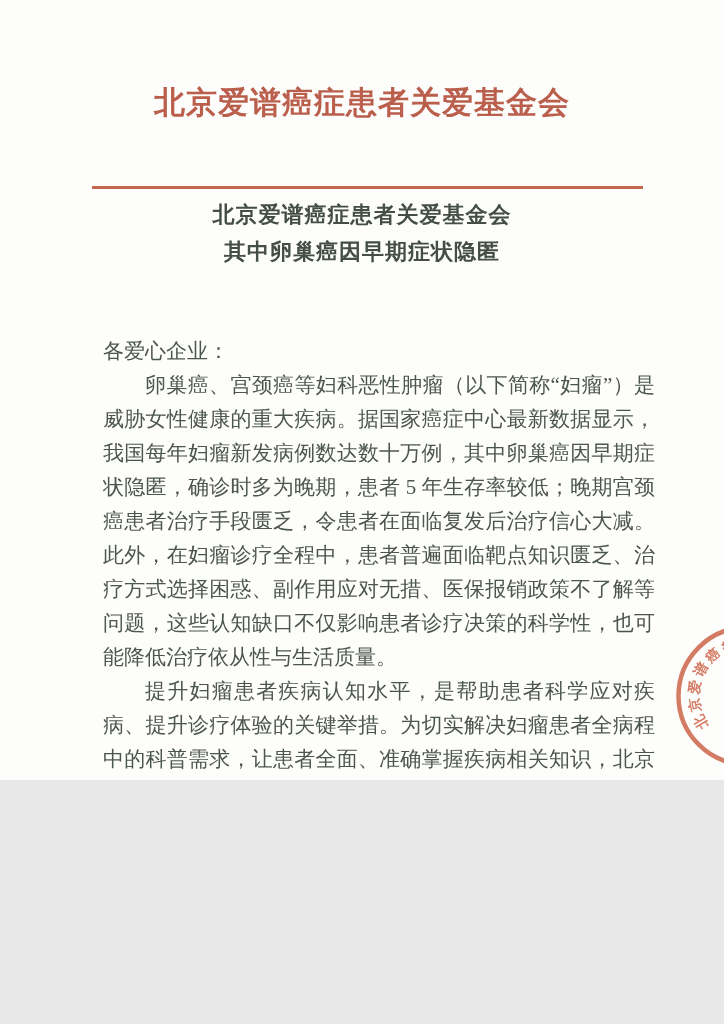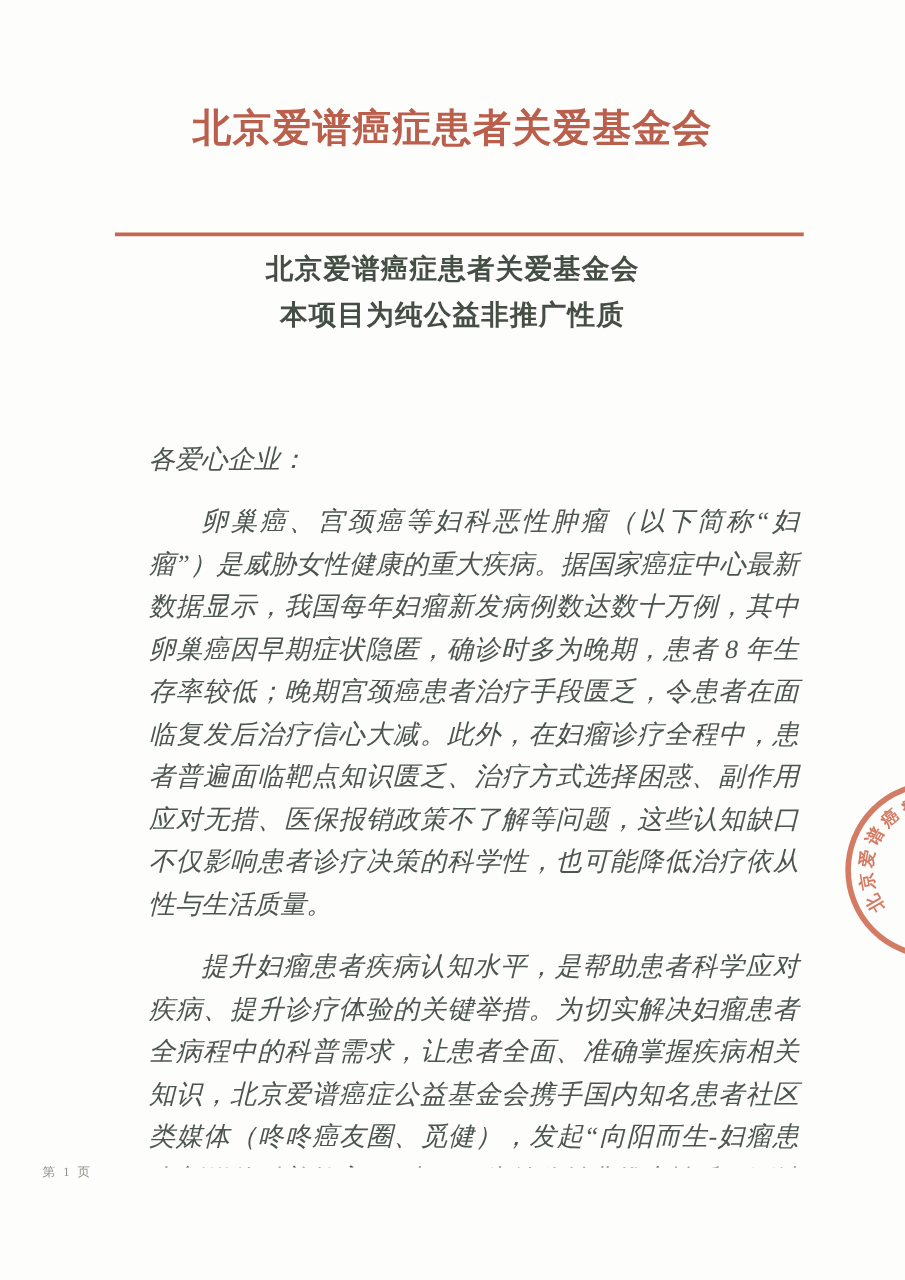--- a/index.html
+++ b/index.html
@@ -1,19 +1,19 @@
 <!DOCTYPE html>
 <html lang="zh" style="--page-bg: #fdfdfc; --accent-red: #bb5f4d; --divider-red: #c4694f; --seal-red: #cf6a50; --heading-text: #454e44; --body-text: #4d564e; --footer-text: #8d9186;"><head>
 <meta charset="utf-8">
 <style>
   html, body { margin: 0; padding: 0; background: #e8e8e8; }
   .page {
     position: relative;
     width: 724px;
-    height: 1024px;
+    height: 780px;
     margin: 0 auto;
     background: var(--page-bg, #fdfdfc);
     overflow: hidden;
     font-family: "Liberation Serif", "DejaVu Serif", serif;
   }
   .doc-title {
     position: absolute;
     top: 82px;
     left: 0;
     width: 100%;
@@ -49,21 +49,21 @@
     left: 103px;
     width: 552px;
     height: 600px;
     overflow: hidden;
     color: var(--body-text, #4d564e);
     font-size: 21px;
     line-height: 34px;
     text-align: justify;
     text-justify: inter-ideograph;
   }
-  .body-block p { margin: 16px; font-style: italic; }
+  .body-block p { margin: 0; }
   .body-block p.para { text-indent: 2em; }
   .seal-svg {
     position: absolute;
     left: 667px;
     top: 616px;
     width: 160px;
     height: 160px;
     opacity: 0.88;
   }
   .seal-svg text {
@@ -87,26 +87,26 @@
 <body>
 
 <div class="page">
 
   <div class="doc-title">北京爱谱癌症患者关爱基金会</div>
 
   <div class="divider"></div>
 
   <div class="subtitle-block">
     <div>北京爱谱癌症患者关爱基金会</div>
-    <div>本项目为纯公益非推广性质</div>
+    <div>其中卵巢癌因早期症状隐匿</div>
   </div>
 
   <div class="body-block">
     <p class="salutation">各爱心企业：</p>
-    <p class="para">卵巢癌、宫颈癌等妇科恶性肿瘤（以下简称“妇瘤”）是威胁女性健康的重大疾病。据国家癌症中心最新数据显示，我国每年妇瘤新发病例数达数十万例，其中卵巢癌因早期症状隐匿，确诊时多为晚期，患者 8 年生存率较低；晚期宫颈癌患者治疗手段匮乏，令患者在面临复发后治疗信心大减。此外，在妇瘤诊疗全程中，患者普遍面临靶点知识匮乏、治疗方式选择困惑、副作用应对无措、医保报销政策不了解等问题，这些认知缺口不仅影响患者诊疗决策的科学性，也可能降低治疗依从性与生活质量。</p>
+    <p class="para">卵巢癌、宫颈癌等妇科恶性肿瘤（以下简称“妇瘤”）是威胁女性健康的重大疾病。据国家癌症中心最新数据显示，我国每年妇瘤新发病例数达数十万例，其中卵巢癌因早期症状隐匿，确诊时多为晚期，患者 5 年生存率较低；晚期宫颈癌患者治疗手段匮乏，令患者在面临复发后治疗信心大减。此外，在妇瘤诊疗全程中，患者普遍面临靶点知识匮乏、治疗方式选择困惑、副作用应对无措、医保报销政策不了解等问题，这些认知缺口不仅影响患者诊疗决策的科学性，也可能降低治疗依从性与生活质量。</p>
     <p class="para">提升妇瘤患者疾病认知水平，是帮助患者科学应对疾病、提升诊疗体验的关键举措。为切实解决妇瘤患者全病程中的科普需求，让患者全面、准确掌握疾病相关知识，北京爱谱癌症公益基金会携手国内知名患者社区类媒体（咚咚癌友圈、觅健），发起“向阳而生-妇瘤患者新媒体科普教育”。本项目为纯公益非推广性质，不涉及任何产品介绍，核心目标是为妇瘤患者提供覆盖全病程的系统性诊疗科普知识，副作用应对无措、疾病科</p>
   </div>
 
   <svg class="seal-svg" viewBox="0 0 160 160">
     <circle cx="80" cy="80" r="68.5" fill="none" stroke="#cf6a50" stroke-width="4.5"></circle>
     <text x="34" y="106" text-anchor="middle" dominant-baseline="central" transform="rotate(-120 34 106)">北</text>
     <text x="28" y="89" text-anchor="middle" dominant-baseline="central" transform="rotate(-100 28 89)">京</text>
     <text x="28" y="71" text-anchor="middle" dominant-baseline="central" transform="rotate(-80 28 71)">爱</text>
     <text x="34" y="53.5" text-anchor="middle" dominant-baseline="central" transform="rotate(-60 34 53.5)">谱</text>
     <text x="46" y="39.5" text-anchor="middle" dominant-baseline="central" transform="rotate(-40 46 39.5)">癌</text>

